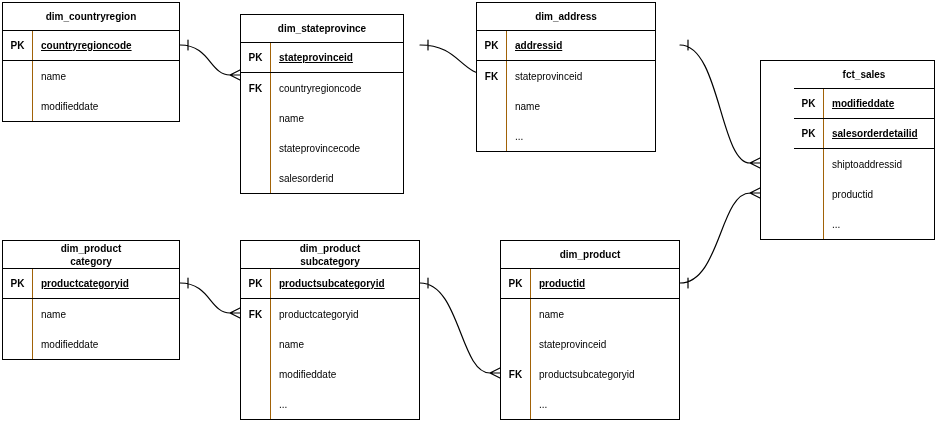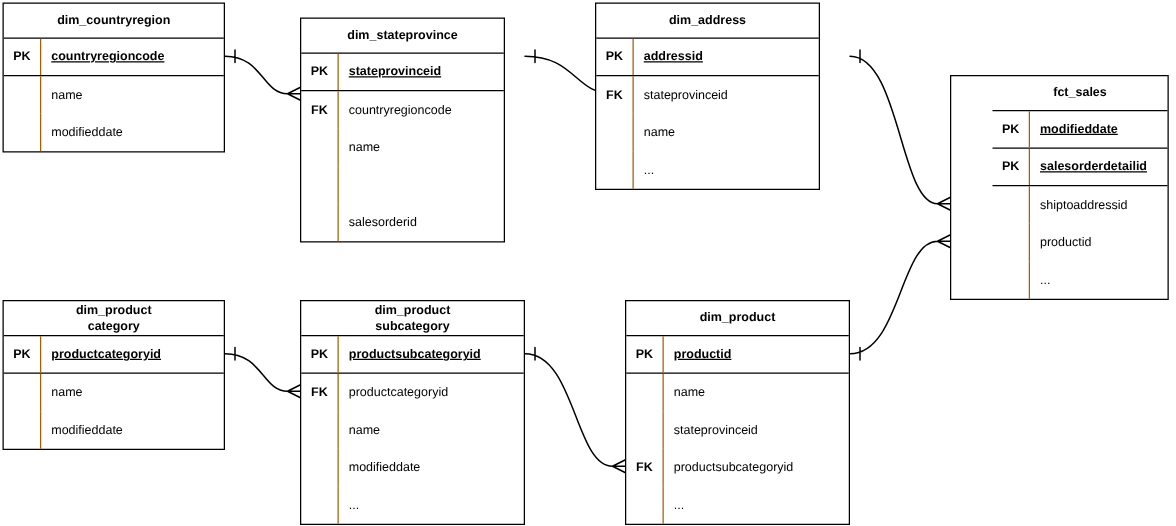--- a/index.html
+++ b/index.html
@@ -122,20 +122,21 @@
     <div class="t-row">
       <div class="t-key">FK</div>
       <div class="t-field">countryregioncode</div>
     </div>
     <div class="t-row">
       <div class="t-key"></div>
       <div class="t-field">name</div>
     </div>
     <div class="t-row">
       <div class="t-key"></div>
+      <div class="t-field">stateprovincecode</div>
     </div>
     <div class="t-row">
       <div class="t-key"></div>
       <div class="t-field">salesorderid</div>
     </div>
   </div>
 
   <div class="table" style="left:476px; top:2px; width:180px;">
     <div class="t-title">dim_address</div>
     <div class="t-row pk">

